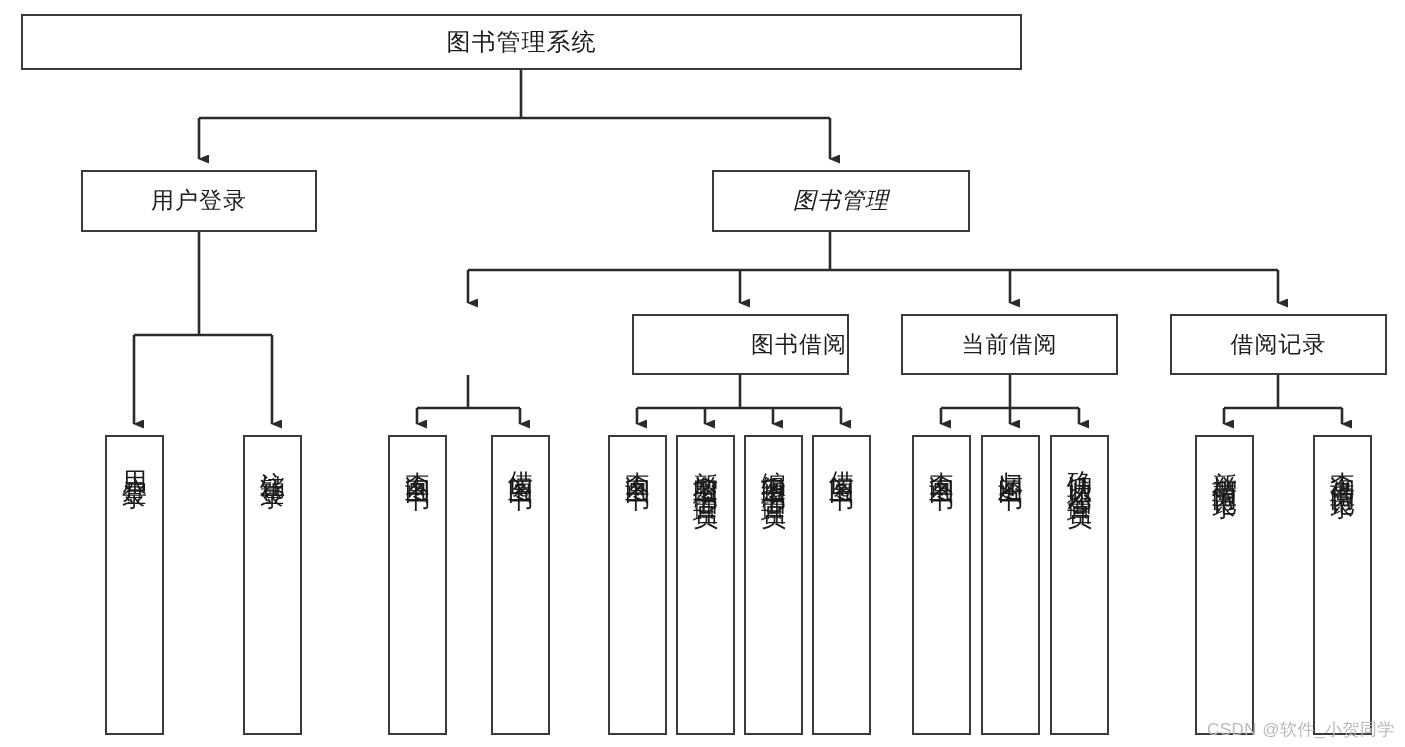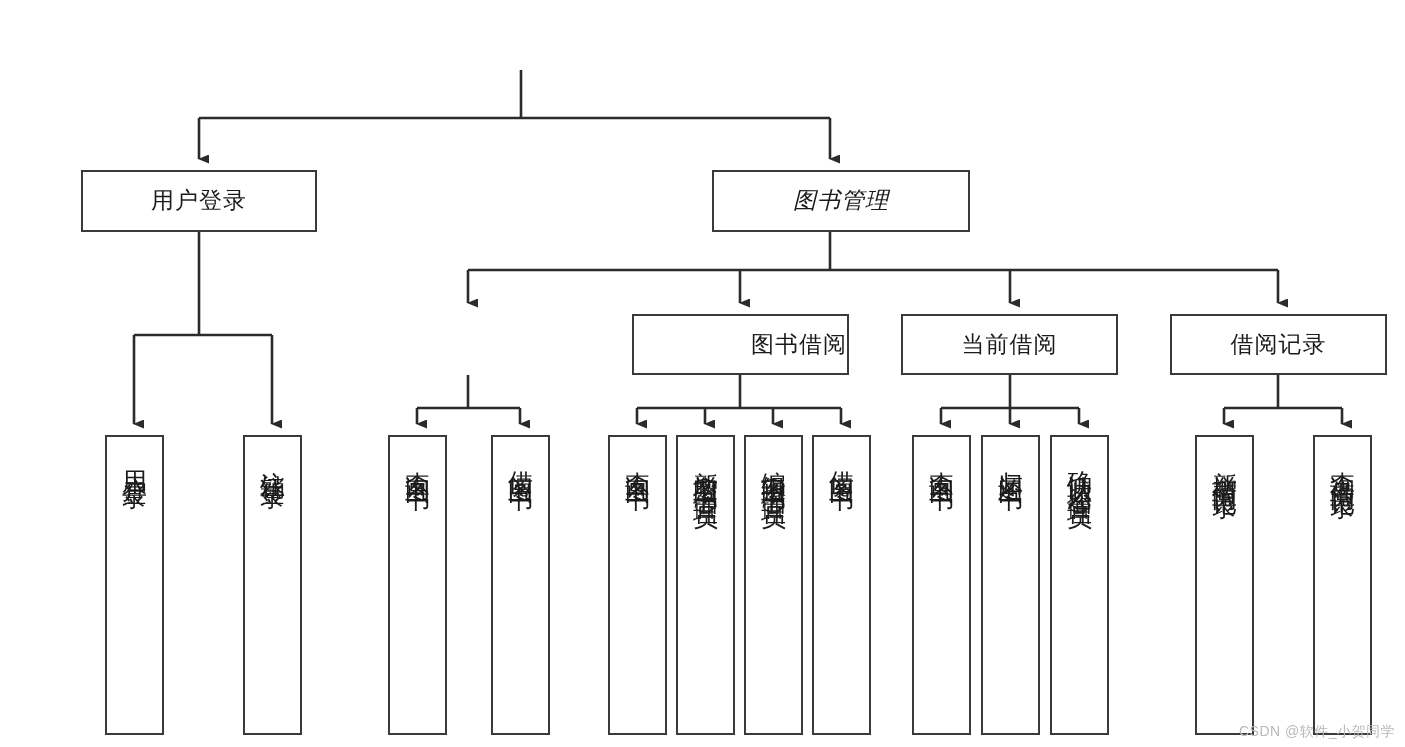--- a/index.html
+++ b/index.html
@@ -55,21 +55,21 @@
     letter-spacing: 5px;
     line-height: 1;
   }
   .node.root .label {
     font-size: 24px;
   }
   #watermark {
     position: absolute;
     right: 10px;
     bottom: 6px;
-    font-size: 14px;
+    font-size: 17px;
     color: #b9b9b9;
     letter-spacing: 0.5px;
     white-space: nowrap;
     pointer-events: none;
   }
 </style>
 </head>
 <body>
 
 <div id="diagram-root">
@@ -117,20 +117,23 @@
       <line x1="1010" y1="408" x2="1010" y2="424" marker-end="url(#arrowhead)"></line>
       <line x1="1079" y1="408" x2="1079" y2="424" marker-end="url(#arrowhead)"></line>
 
       <line x1="1278" y1="375" x2="1278" y2="408"></line>
       <line x1="1224" y1="408" x2="1342" y2="408"></line>
       <line x1="1224" y1="408" x2="1224" y2="424" marker-end="url(#arrowhead)"></line>
       <line x1="1342" y1="408" x2="1342" y2="424" marker-end="url(#arrowhead)"></line>
     </g>
   </svg>
 
+  <div class="node horiz root" style="left:21px; top:14px; width:1001px; height:56px;">
+    <span class="label">图书管理系统</span>
+  </div>
 
   <div class="node horiz" style="left:81px; top:170px; width:236px; height:62px;">
     <span class="label">用户登录</span>
   </div>
   <div class="node horiz" style="left:712px; top:170px; width:258px; height:62px;font-style:italic;">
     <span class="label">图书管理</span>
   </div>
 
   <div class="node horiz" style="left:632px; top:314px; width:217px; height:61px;justify-content:flex-end;">
     <span class="label">图书借阅</span>

